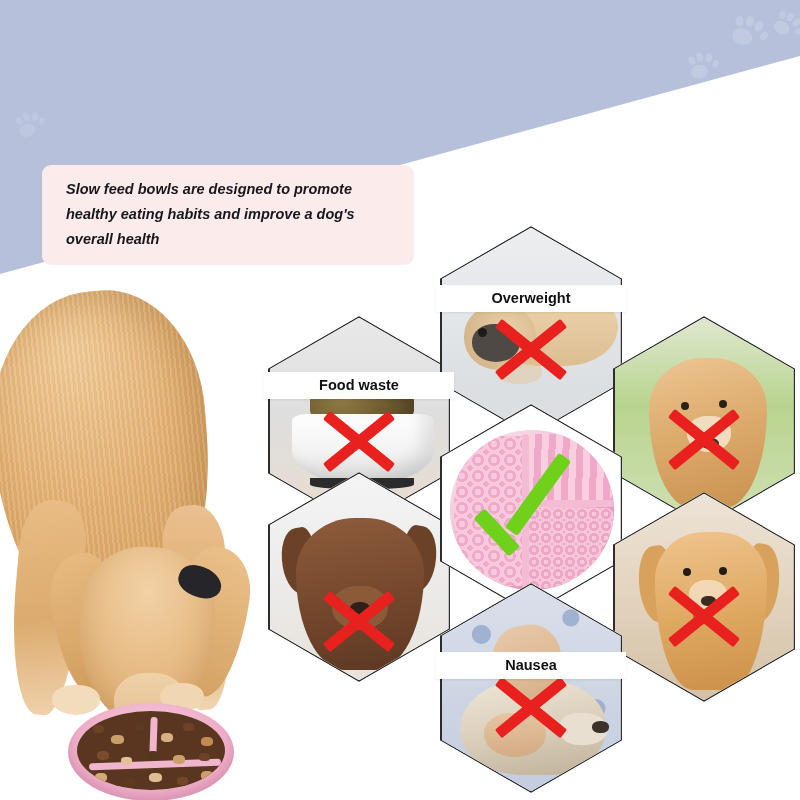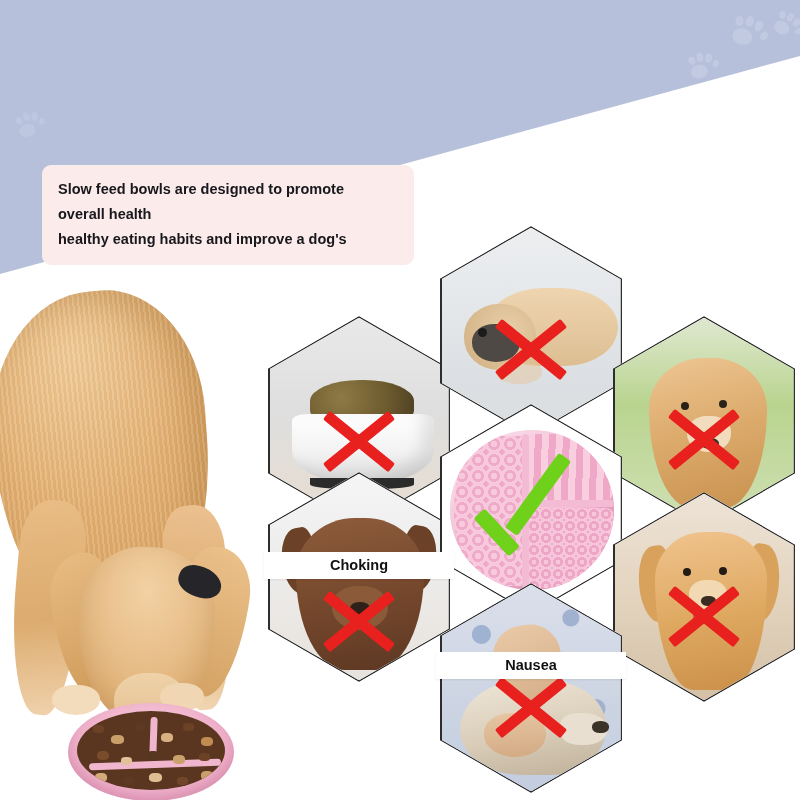--- a/index.html
+++ b/index.html
@@ -31,22 +31,23 @@
   .page-title{
     position:absolute;left:18px;top:22px;z-index:6;
     font-size:27px;font-weight:bold;color:#141414;
     letter-spacing:-0.3px;white-space:nowrap;
   }
 
   
   .subtitle-box{
     position:absolute;left:42px;top:165px;width:372px;z-index:6;
     background:#fbeceb;border-radius:9px;
-    padding:12px 16px 13px 16px;
+    padding:12px 16px 13px 24px;
     box-sizing:border-box;
+    font-style:italic;
   }
   .subtitle-line{
     font-size:14.5px;font-weight:bold;color:#17171c;
     line-height:25px;white-space:nowrap;
   }
 
   
   .left-photo{position:absolute;left:-8px;top:285px;width:268px;height:515px;z-index:4;}
   .gr-body{
     position:absolute;left:2px;top:6px;width:214px;height:330px;
@@ -344,22 +345,22 @@
     <div class="pad main"></div>
       <div class="pad t1"></div>
       <div class="pad t2"></div>
       <div class="pad t3"></div>
       <div class="pad t4"></div>
   </div>
 
 
   <div class="subtitle-box">
     <div class="subtitle-line">Slow feed bowls are designed to promote</div>
+    <div class="subtitle-line">healthy eating habits and improve a dog's</div>
     <div class="subtitle-line">overall health</div>
-    <div class="subtitle-line">healthy eating habits and improve a dog's</div>
   </div>
 
   <div class="left-photo">
     <div class="gr-body"></div>
     <div class="gr-legL"></div>
     <div class="gr-legR"></div>
     <div class="gr-earL"></div>
     <div class="gr-earR"></div>
     <div class="gr-head"></div>
     <div class="gr-collar"></div>
@@ -397,39 +398,41 @@
     <div class="hex" style="left:268px;top:316px;">
       <div class="frame"></div>
       <div class="photo">
         <div class="scene sc-foodwaste">
           <div class="food"></div>
           <div class="wbowl"></div>
           <div class="base"></div>
         </div>
       </div>
     </div>
+    <div class="hex-label" style="left:264px;top:372px;">Food waste</div>
     <div class="xmark" style="left:318px;top:402px;">
       <span class="a"></span>
         <span class="b"></span>
     </div>
 
     <div class="hex" style="left:440px;top:226px;">
       <div class="frame"></div>
       <div class="photo">
         <div class="scene sc-overweight">
           <div class="floor"></div>
           <div class="body"></div>
           <div class="head"></div>
           <div class="face"></div>
           <div class="eye e1"></div>
             <div class="eye e2"></div>
           <div class="paw"></div>
         </div>
       </div>
     </div>
+    <div class="hex-label" style="left:436px;top:285px;">Overweight</div>
     <div class="xmark" style="left:490px;top:310px;">
       <span class="a"></span>
         <span class="b"></span>
     </div>
 
     <div class="hex" style="left:613px;top:316px;">
       <div class="frame"></div>
       <div class="photo">
         <div class="scene sc-indigestion">
           <div class="dog"></div>
@@ -450,21 +453,20 @@
       <div class="photo">
         <div class="scene sc-choking">
           <div class="earL"></div>
             <div class="earR"></div>
           <div class="dog"></div>
           <div class="muz"></div>
           <div class="nose"></div>
         </div>
       </div>
     </div>
-    <div class="hex-label" style="left:264px;top:552px;">Choking</div>
     <div class="xmark" style="left:318px;top:582px;">
       <span class="a"></span>
         <span class="b"></span>
     </div>
 
     <div class="hex" style="left:440px;top:404px;">
       <div class="frame"></div>
       <div class="photo">
         <div class="scene sc-center">
           <div class="bowl">

